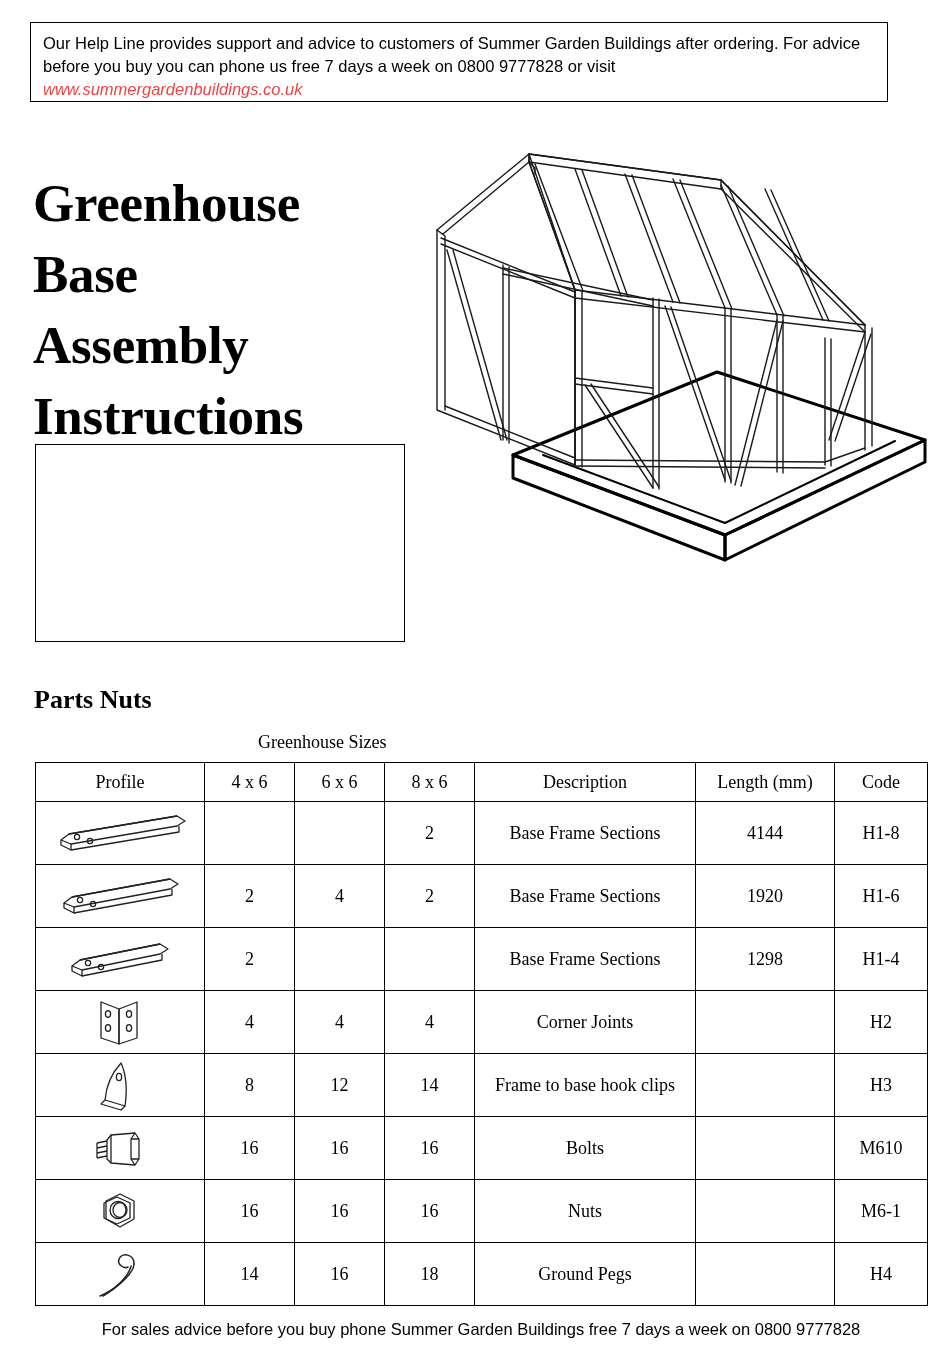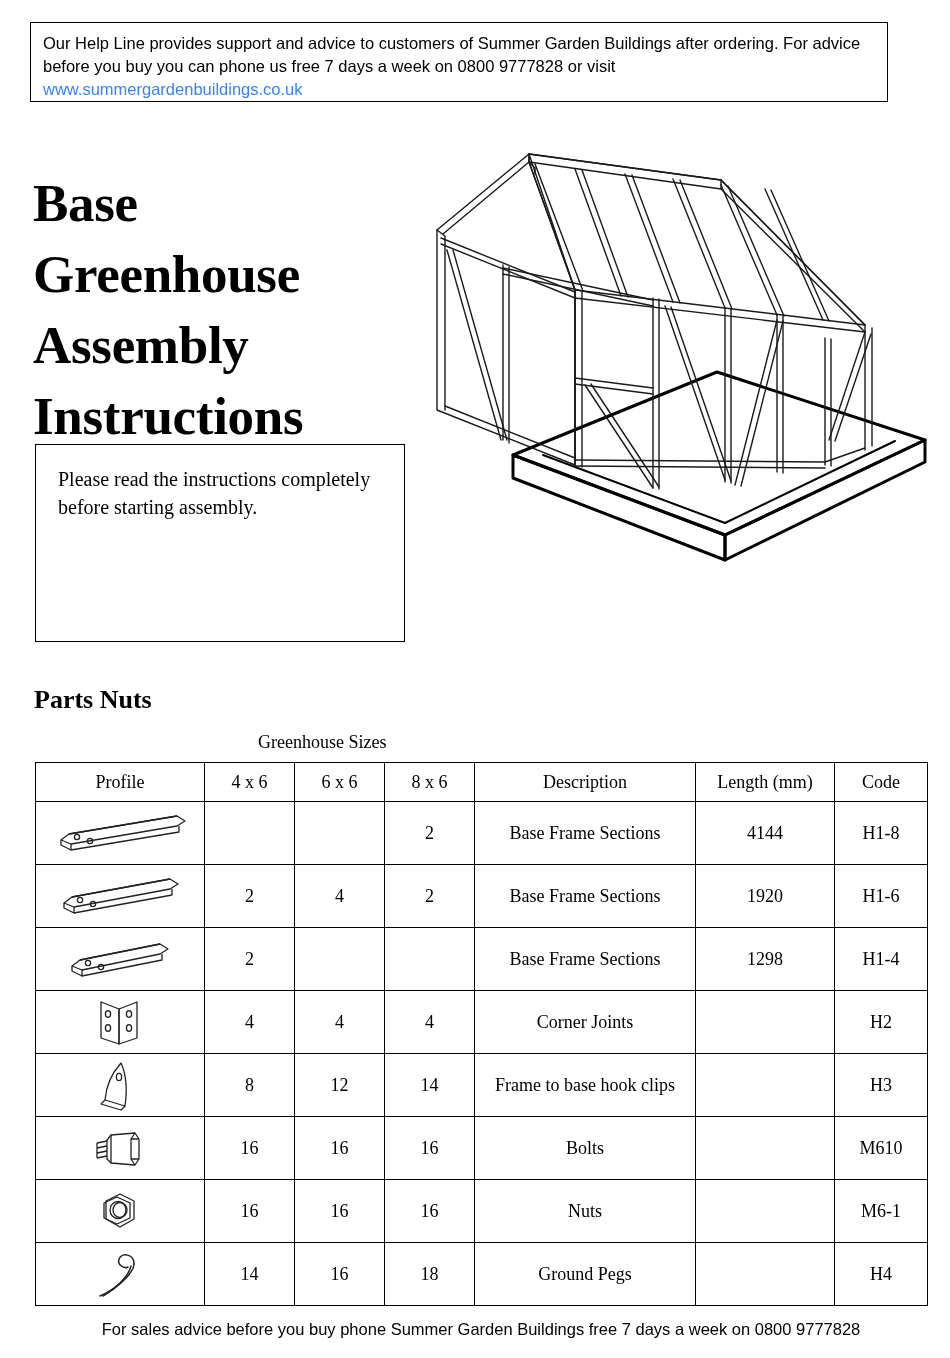--- a/index.html
+++ b/index.html
@@ -27,21 +27,22 @@
     box-sizing: border-box;
     padding: 9px 12px 0 12px;
   }
   .helpline-text {
     font-family: "Liberation Sans", "DejaVu Sans", sans-serif;
     font-size: 16.5px;
     line-height: 23px;
     color: #000;
   }
   .helpline-link {
-    color: #3b82f6;
+    color: #ef4444;
+    font-style: italic;
   }
 
   
   .doc-title {
     position: absolute;
     left: 33px;
     top: 132px;
     width: 400px;
     font-size: 53px;
     line-height: 71px;
@@ -134,28 +135,27 @@
   }
 </style>
 </head>
 <body>
 
 <div class="helpline-box">
   <div class="helpline-text"><span>Our Help Line provides support and advice to customers of Summer Garden Buildings after ordering. For advice before you buy you can phone us free 7 days a week on 0800 9777828 or visit </span><span class="helpline-link">www.summergardenbuildings.co.uk</span></div>
 </div>
 
 <h1 class="doc-title">
+  <span>Greenhouse</span>
   <span>Base</span>
-  <span>Greenhouse</span>
   <span>Assembly</span>
   <span>Instructions</span>
 </h1>
 
 <div class="important-box">
-  <div class="important-body">Please read the instructions completely before starting assembly.</div>
 </div>
 
 <div class="illustration">
   <svg viewBox="0 0 510 480" xmlns="http://www.w3.org/2000/svg" fill="none" stroke="#1a1a1a" stroke-width="1.5" stroke-linejoin="round" stroke-linecap="round">
 
     <g stroke="#000" stroke-width="3">
       <path d="M 88 345 L 300 425 L 500 330 L 292 262 Z"></path>
       <path d="M 88 345 L 88 368 L 300 450 L 300 425 Z"></path>
       <path d="M 300 450 L 300 425 L 500 330 L 500 352 Z"></path>
     </g>

